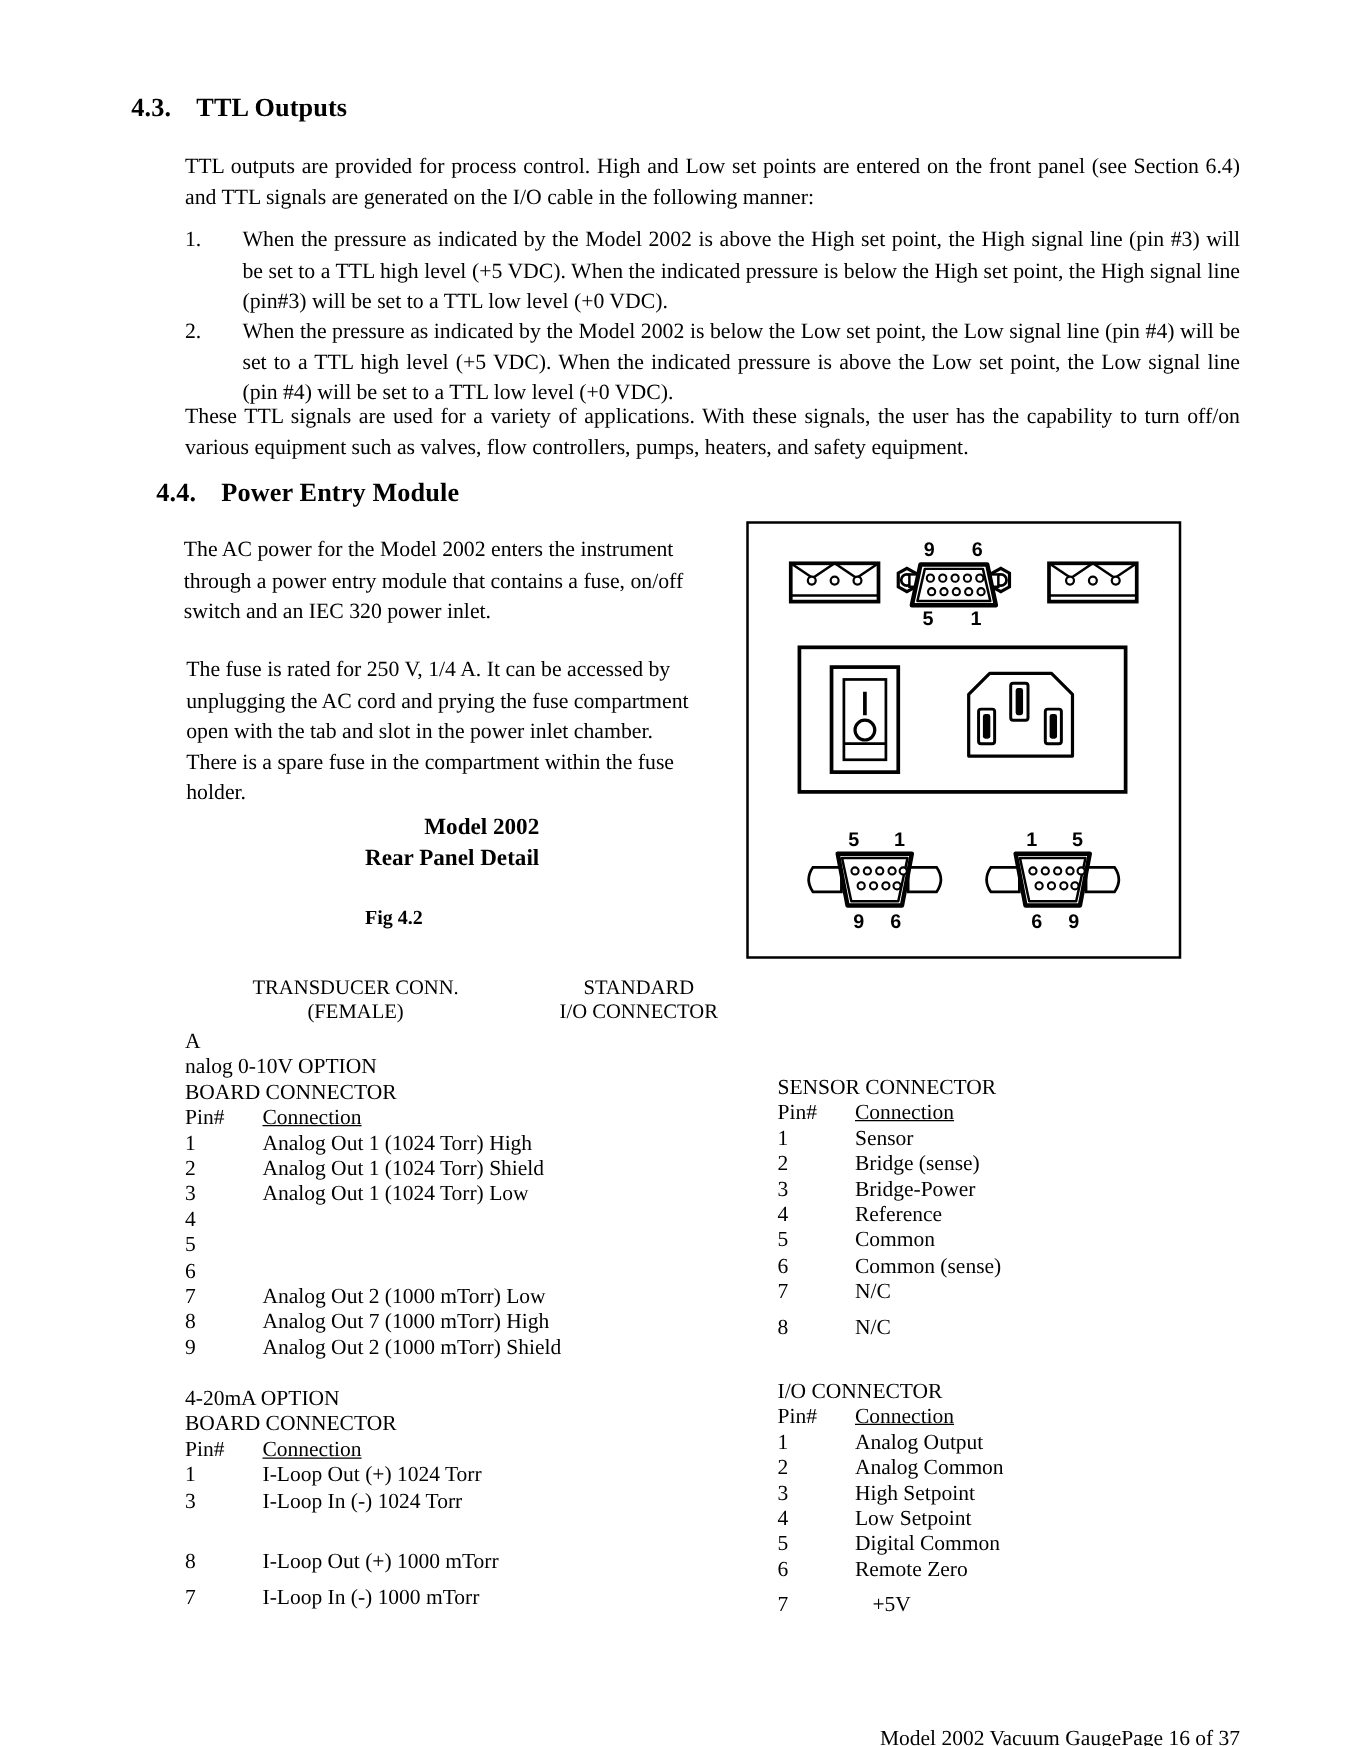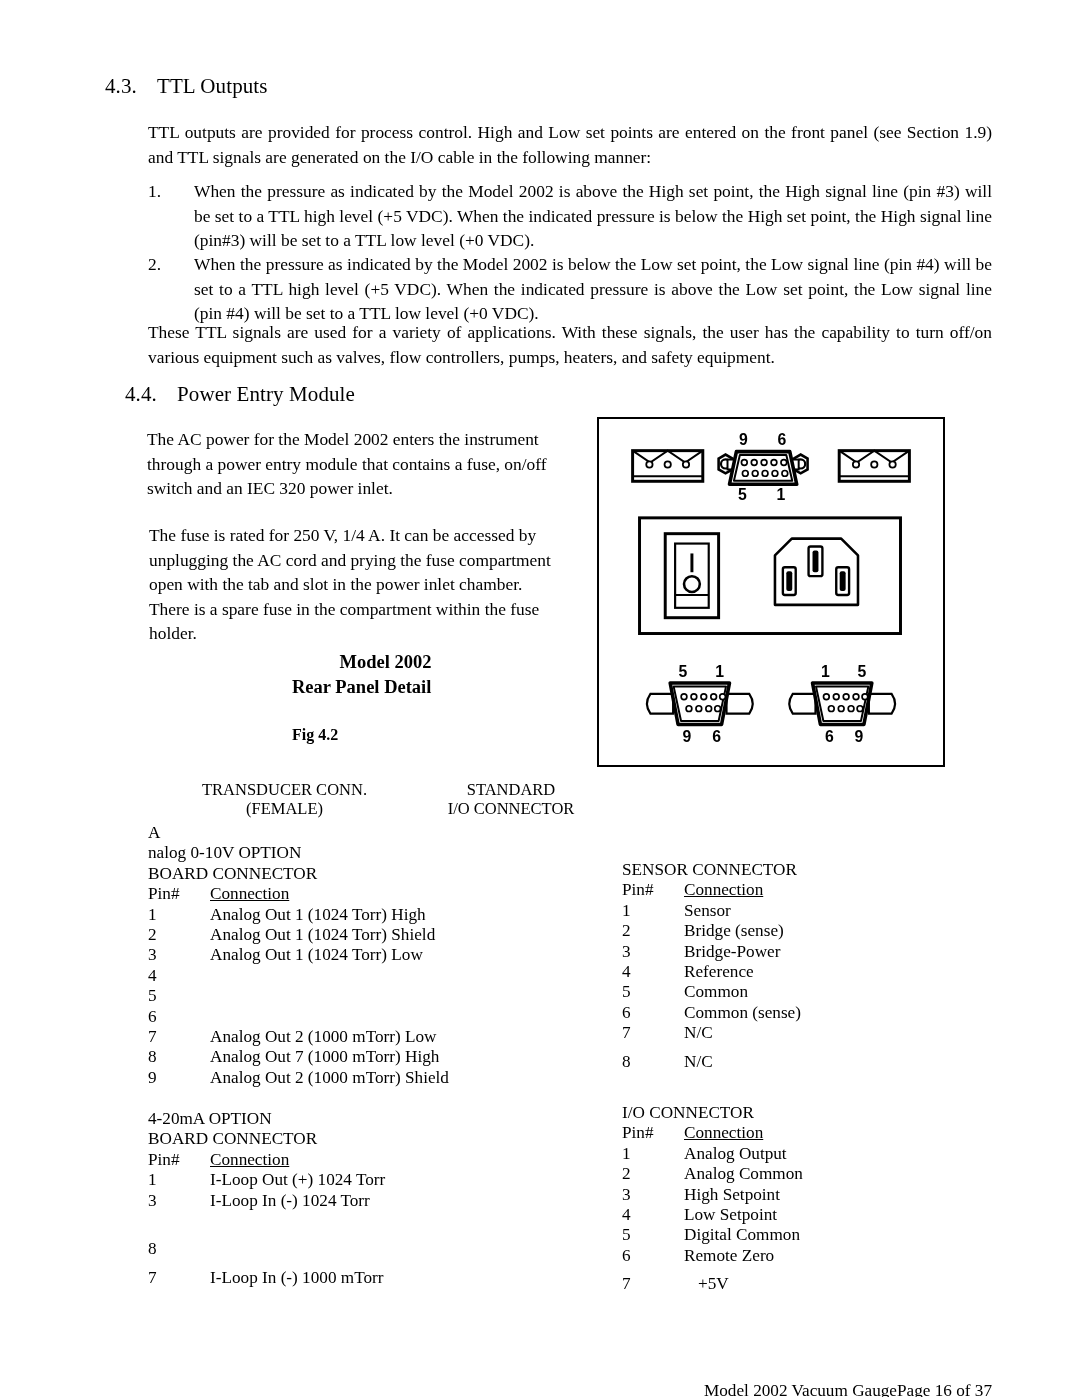--- a/index.html
+++ b/index.html
@@ -18,21 +18,21 @@
   .page {
     position: absolute;
     inset: 0;
     width: 1080px;
     height: 1397px;
   }
 
   
   .h2 {
     position: absolute;
-    font-weight: normal;
+    font-weight: bold;
     font-size: 21px;
     letter-spacing: 0.1px;
     white-space: nowrap;
   }
   .h2 .num { display: inline-block; width: 52px; }
 
   
   .para {
     position: absolute;
     font-size: 17.4px;
@@ -121,21 +121,21 @@
 </style>
 </head>
 <body>
 
 <div class="page">
 
   <div class="h2" style="left:105px; top:74px;">
     <span class="num">4.3.</span><span>TTL Outputs</span>
   </div>
 
-  <div class="para just" style="left:148px; top:120px; width:844px;">TTL outputs are provided for process control.  High and Low set points are entered on the front panel (see Section 1.9) and TTL signals are generated on the I/O cable in the following manner:</div>
+  <div class="para just" style="left:148px; top:120px; width:844px;">TTL outputs are provided for process control.  High and Low set points are entered on the front panel (see Section 6.4) and TTL signals are generated on the I/O cable in the following manner:</div>
 
   <div class="li" style="left:148px; top:179px; width:844px;">
     <span class="mark">1.</span>
     <span class="txt">When the pressure as indicated by the Model 2002 is above the High set point, the High signal line (pin #3) will be set to a TTL high level (+5 VDC).  When the indicated pressure is below the High set point, the High signal line (pin#3) will be set to a TTL low level (+0 VDC).</span>
   </div>
 
   <div class="li" style="left:148px; top:252px; width:844px;">
     <span class="mark">2.</span>
     <span class="txt">When the pressure as indicated by the Model 2002 is below the Low set point, the Low signal line (pin #4) will be set to a TTL high level (+5 VDC).  When the indicated pressure is above the Low set point, the Low signal line (pin #4) will be set to a TTL low level (+0 VDC).</span>
   </div>
@@ -347,20 +347,21 @@
       <span class="pin">1</span>
       <span class="conn">I-Loop Out (+) 1024 Torr</span>
     </div>
     <div class="rowline">
       <span class="pin">3</span>
       <span class="conn">I-Loop In   (-)  1024 Torr</span>
     </div>
     <div class="rowline gap"></div>
     <div class="rowline spaced">
       <span class="pin">8</span>
+      <span class="conn">I-Loop Out (+) 1000 mTorr</span>
     </div>
     <div class="rowline spaced">
       <span class="pin">7</span>
       <span class="conn">I-Loop In  (-) 1000 mTorr</span>
     </div>
   </div>
 
   <div class="tblblock" style="left:622px; top:860px; width:350px;">
     <div class="tbl-title">SENSOR CONNECTOR</div>
     <div class="rowline hdr">

